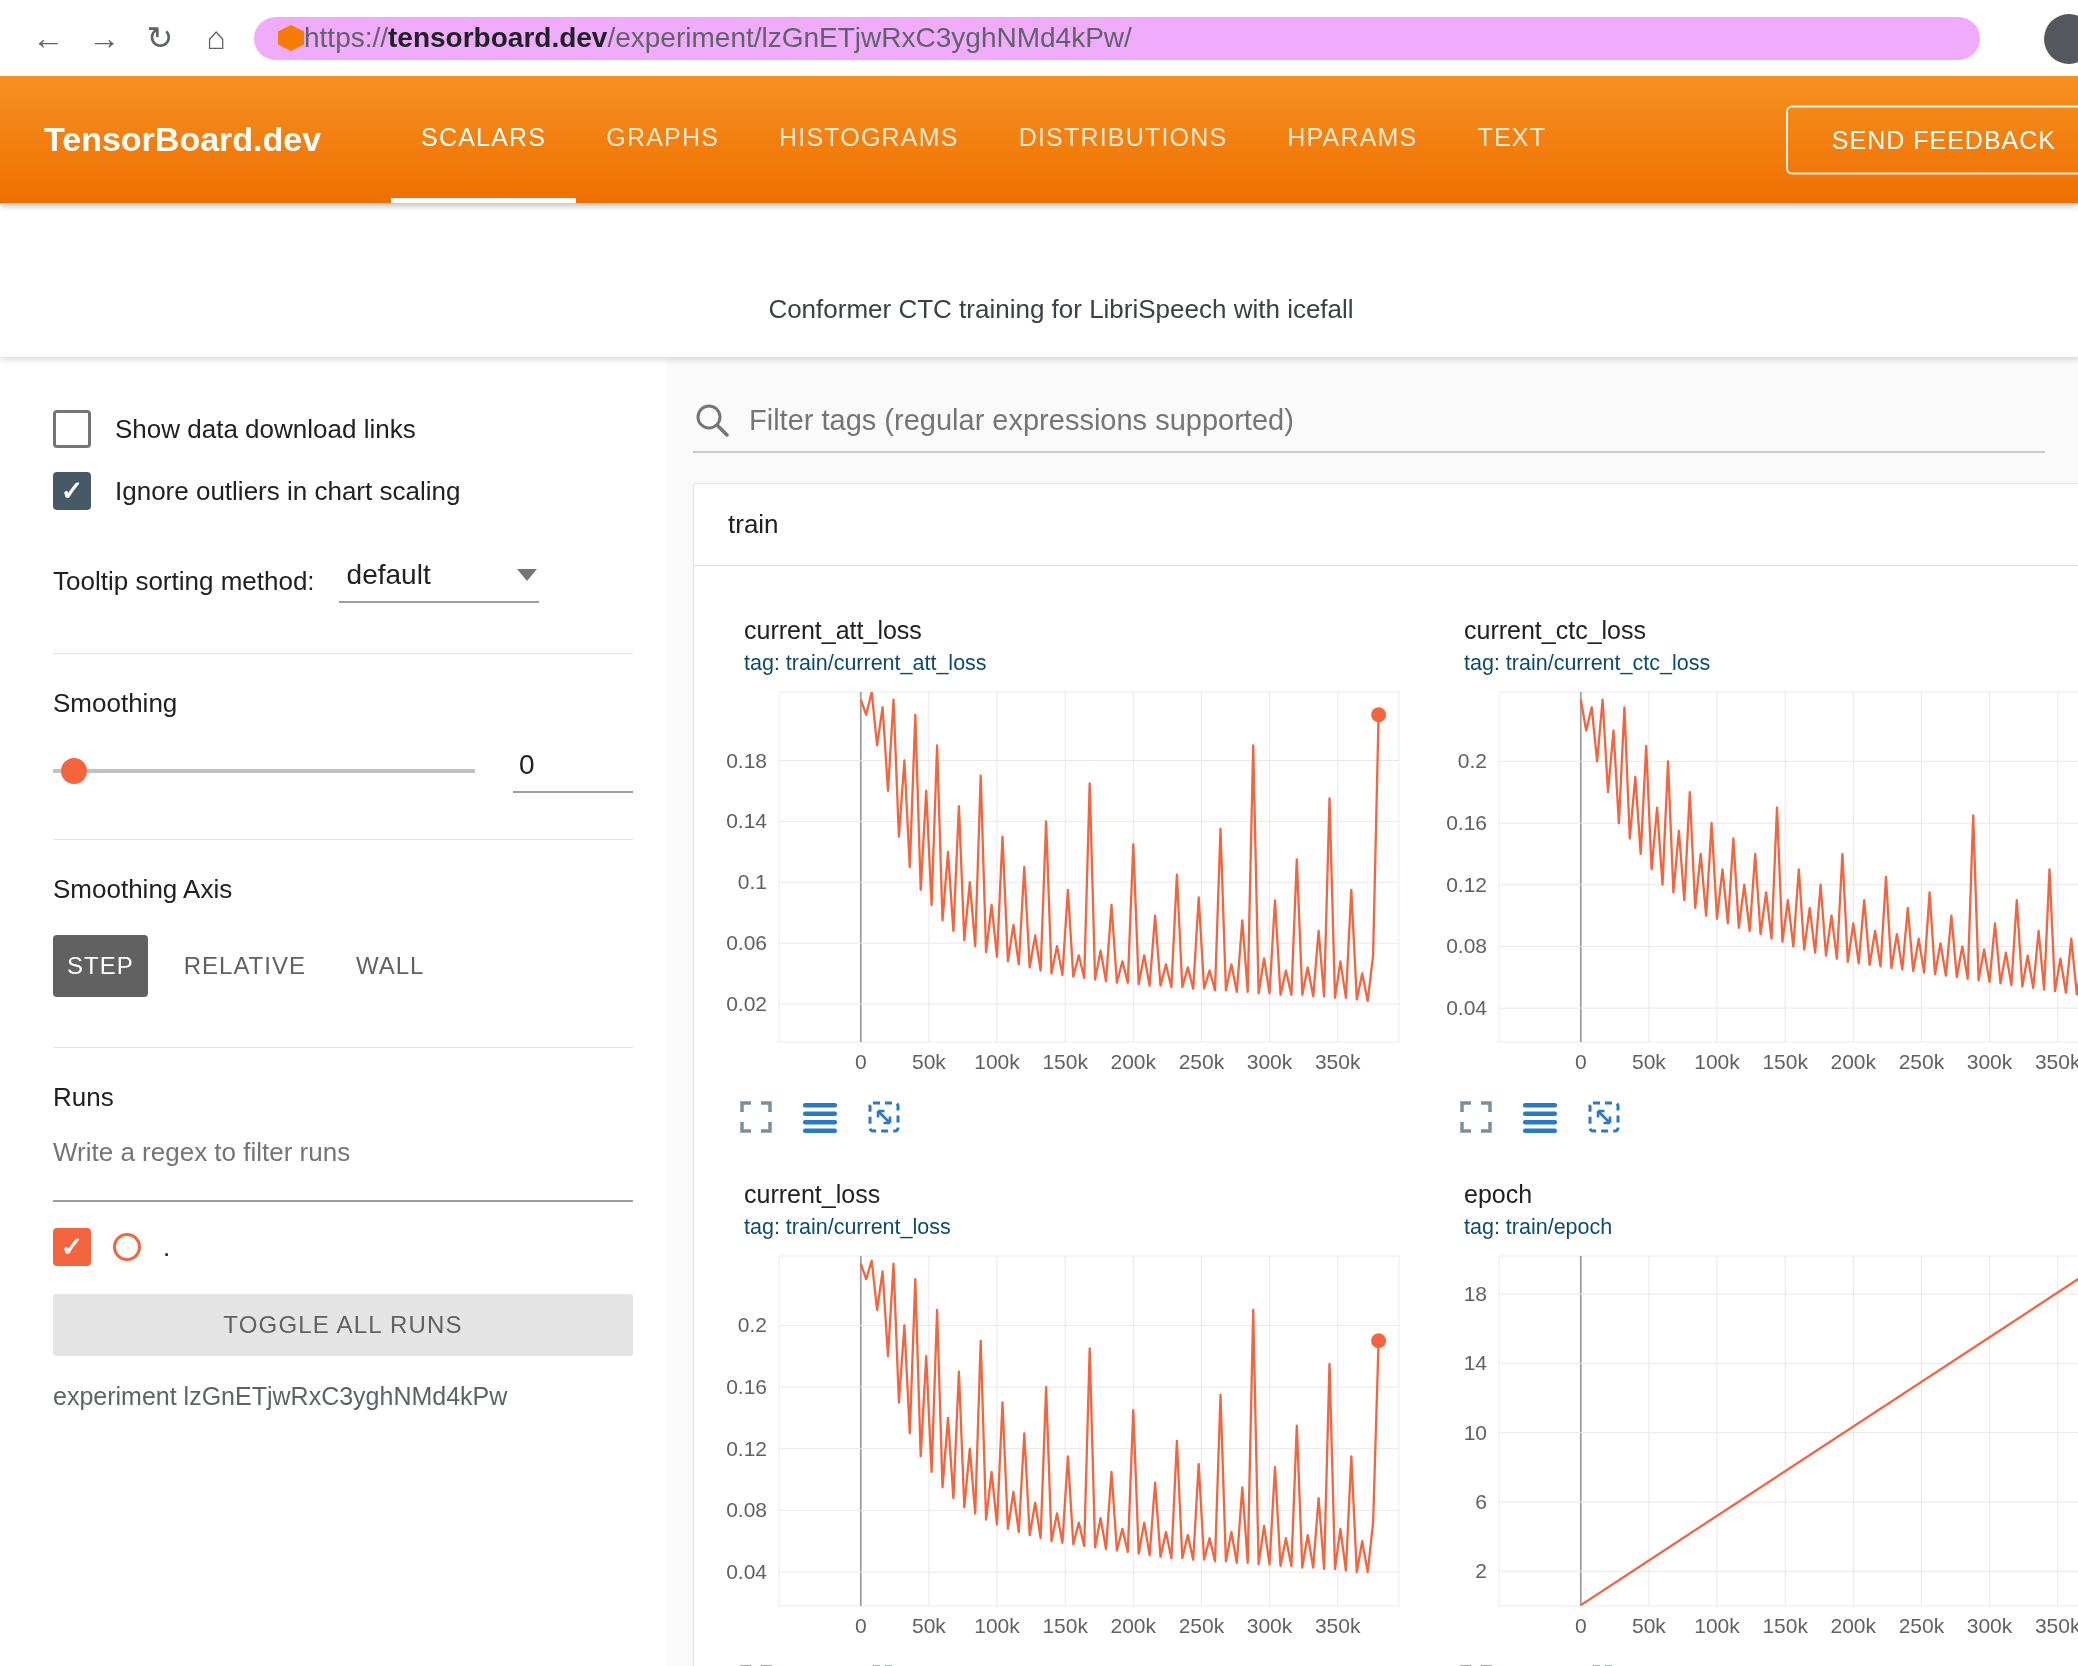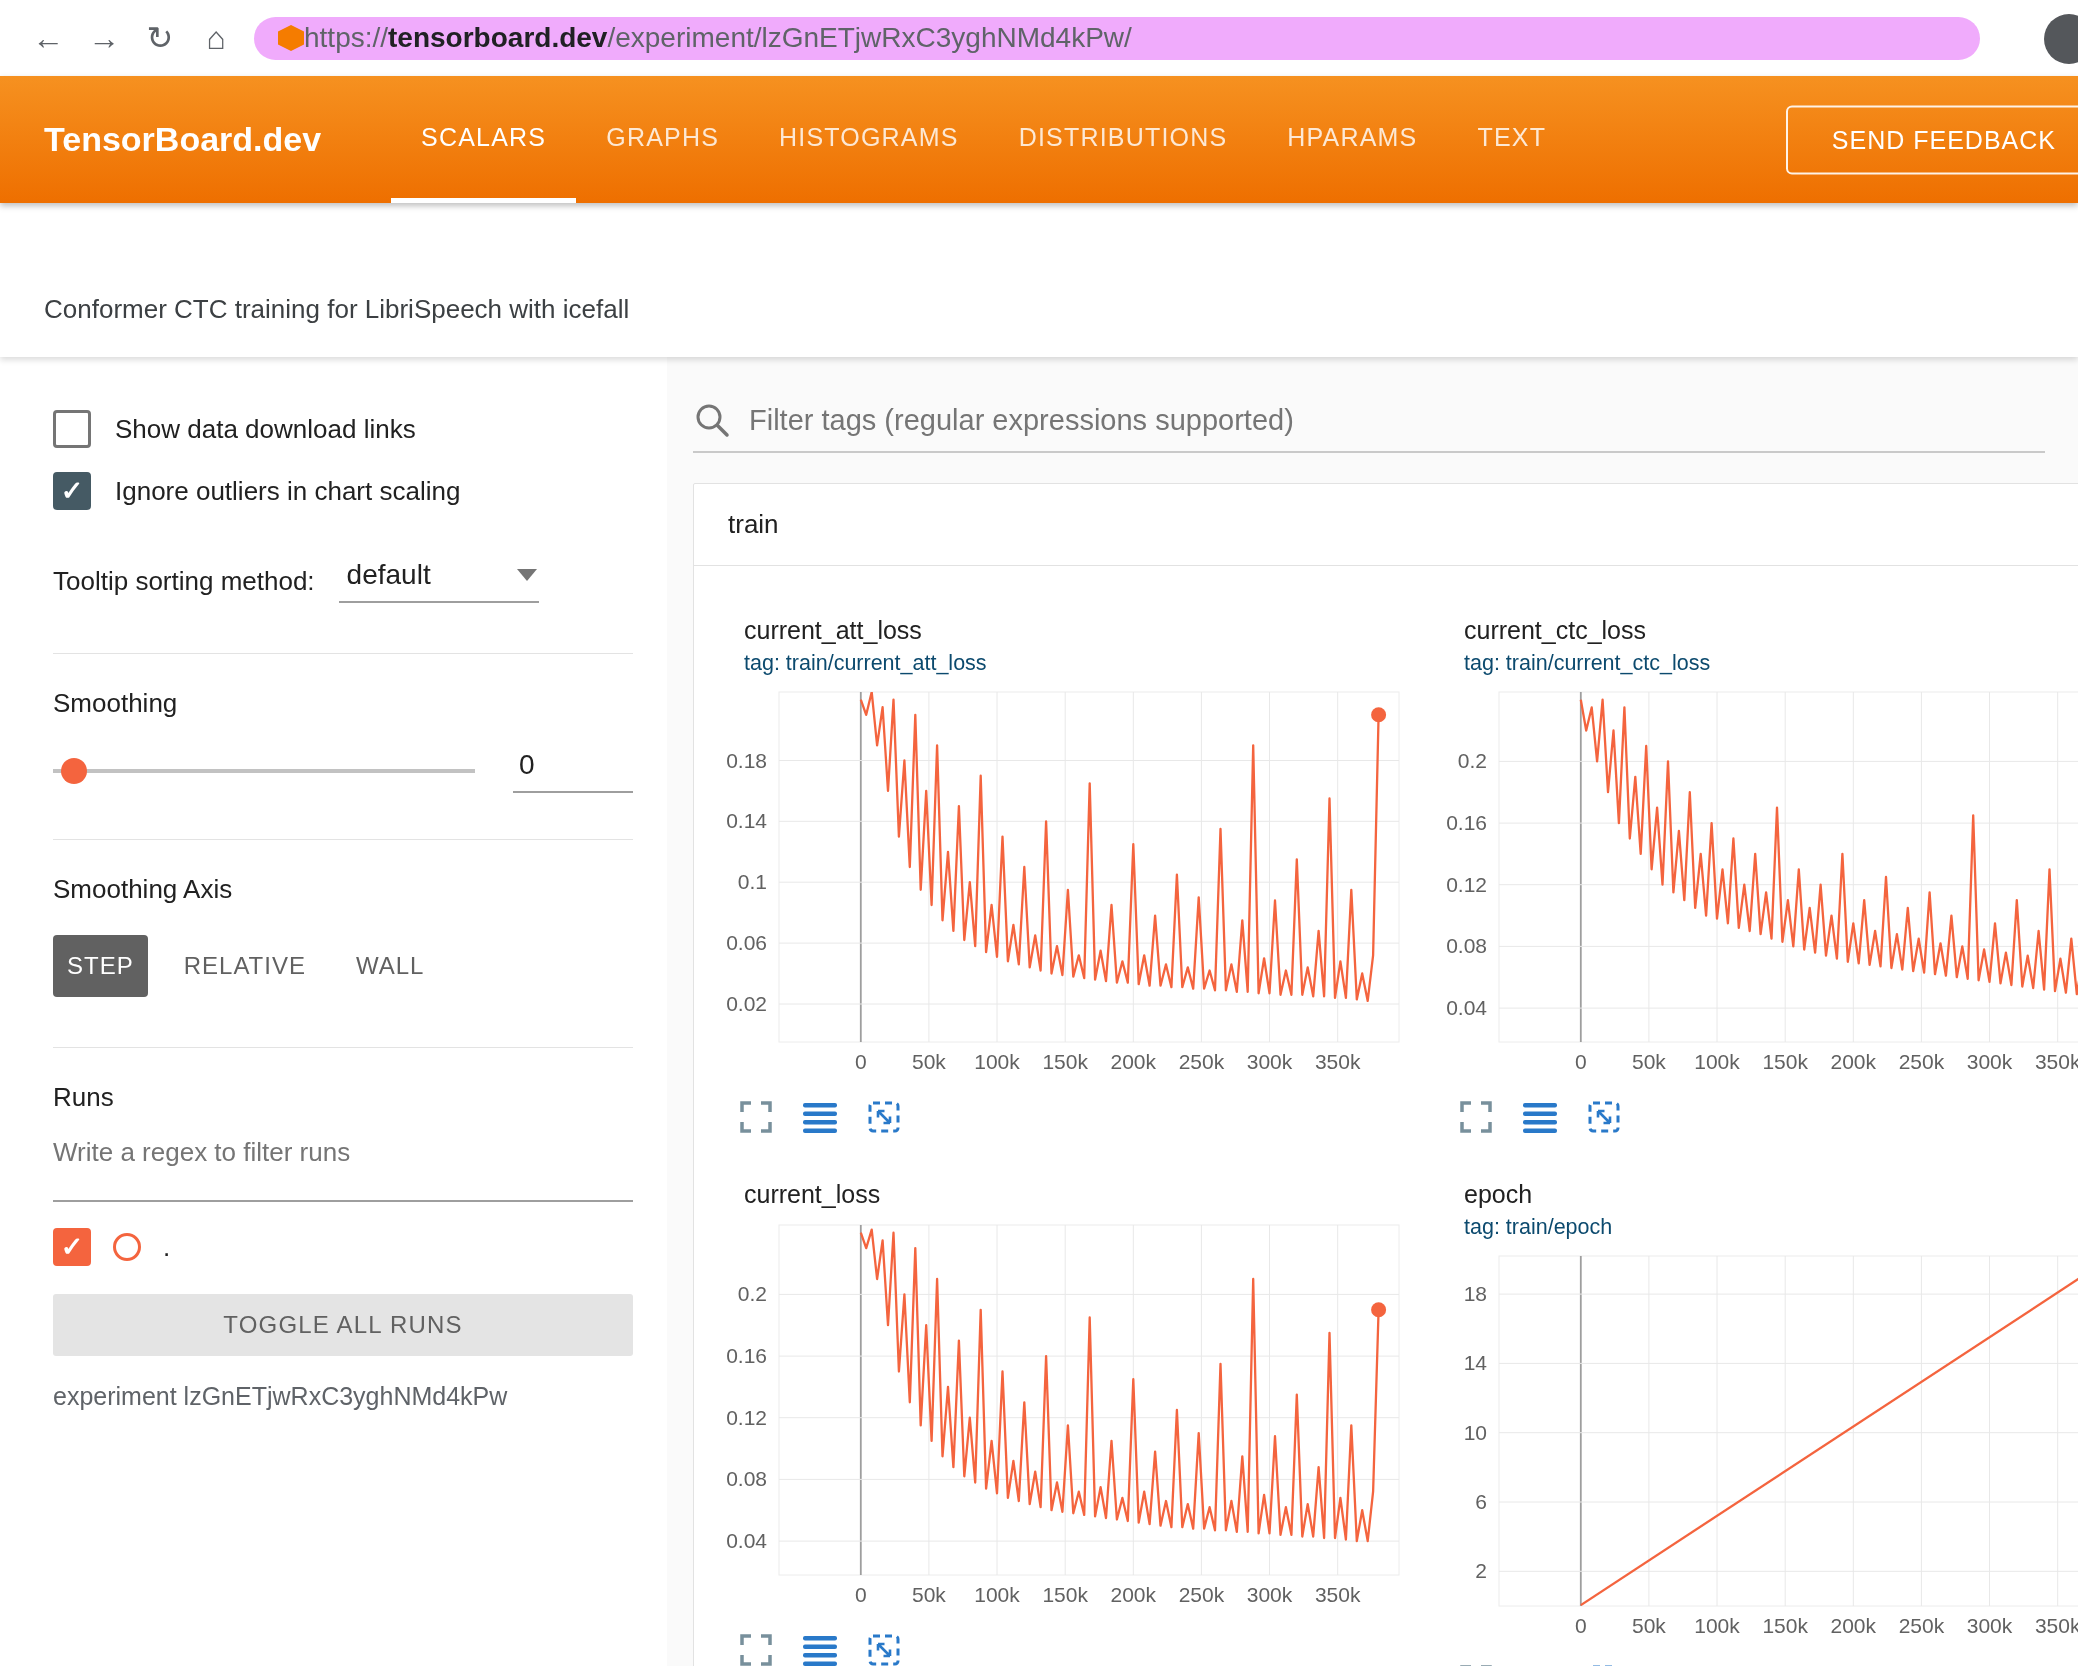--- a/index.html
+++ b/index.html
@@ -26,21 +26,21 @@
   .tab { display:flex; align-items:center; padding:0 30px; font-size:25px; letter-spacing:1.2px;
          color:rgba(255,255,255,0.82); border-bottom:5px solid transparent; cursor:pointer; white-space:nowrap; }
   .tab.active { color:#fff; border-bottom-color:#fff; }
   .feedback-btn { position:absolute; right:-24px; top:50%; transform:translateY(-50%);
                   background:transparent; border:2px solid rgba(255,255,255,0.9); border-radius:6px;
                   padding:18px 44px; font-size:25px; letter-spacing:1px; color:#fff;
                   font-family:inherit; cursor:pointer; white-space:nowrap; }
 
   
   .title-strip { height:154px; background:#fff; box-shadow:0 3px 6px rgba(0,0,0,0.14);
-                 position:relative; z-index:5; display:flex; align-items:flex-end; padding:0 0 32px 44px; }
+                 position:relative; z-index:5; display:flex; align-items:flex-end; padding:0 0 32px 44px;justify-content:center; }
   .exp-title { font-size:26px; color:#3c4043; }
 
   
   .content { display:flex; height:1462px; }
   .sidebar { width:667px; flex:none; background:#fff; padding:50px 34px 0 53px; }
   .main { flex:1; background:#fafafa; padding:44px 0 0 26px; overflow:visible; min-width:0; }
 
   
   .check-row { display:flex; align-items:center; gap:24px; margin-bottom:18px; min-height:44px; }
   .checkbox { width:38px; height:38px; border:3px solid #757575; border-radius:4px; flex:none;
@@ -315,20 +315,21 @@
             </svg>
             <svg width="38" height="38" viewBox="0 0 38 38">
               <rect x="5" y="5" width="28" height="28" rx="3" fill="none" stroke="#2979c9" stroke-width="3" stroke-dasharray="7 5"></rect>
               <path d="M13 13 L25 25 M25 25 V18.5 M25 25 H18.5 M13 13 V19.5 M13 13 H19.5" fill="none" stroke="#2979c9" stroke-width="2.6"></path>
             </svg>
           </div>
         </div>
 
         <div class="chart-block">
           <div class="chart-title">current_loss</div>
+          <div class="chart-tag">tag: train/current_loss</div>
           <svg class="chart" viewBox="0 0 700 400" width="700" height="400">
               <rect x="58" y="8" width="620" height="350" fill="none" stroke="#ececec" stroke-width="1"></rect>
               <line x1="139.8" y1="8" x2="139.8" y2="358" stroke="#9e9e9e" stroke-width="1.8"></line>
               <text x="139.8" y="385" text-anchor="middle">0</text>
               <line x1="207.9" y1="8" x2="207.9" y2="358" stroke="#e8e8e8" stroke-width="1"></line>
               <text x="207.9" y="385" text-anchor="middle">50k</text>
               <line x1="276.0" y1="8" x2="276.0" y2="358" stroke="#e8e8e8" stroke-width="1"></line>
               <text x="276.0" y="385" text-anchor="middle">100k</text>
               <line x1="344.2" y1="8" x2="344.2" y2="358" stroke="#e8e8e8" stroke-width="1"></line>
               <text x="344.2" y="385" text-anchor="middle">150k</text>

